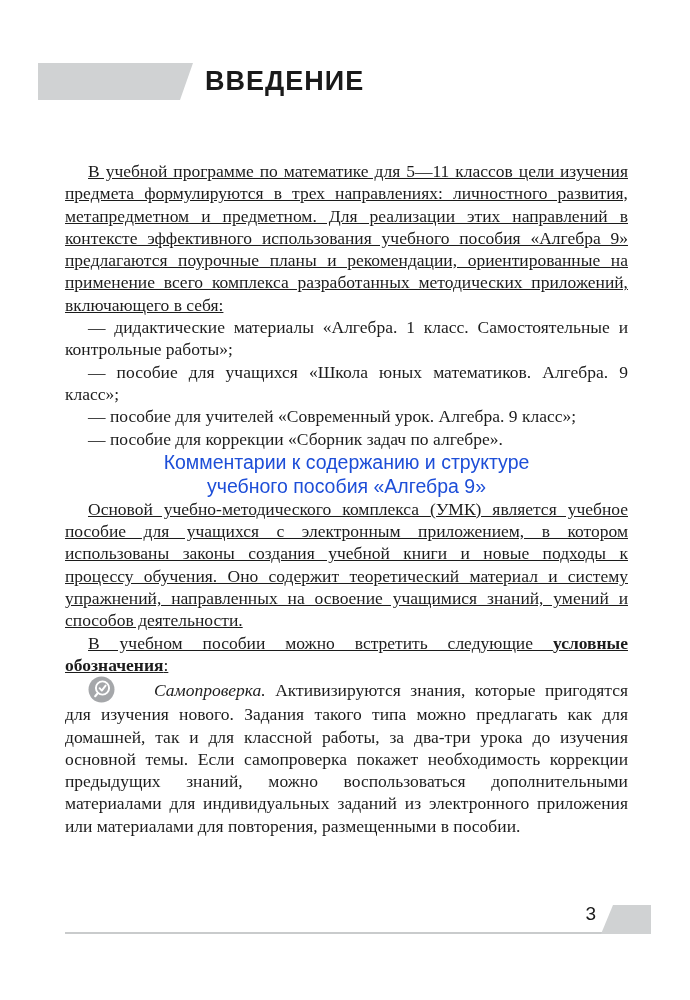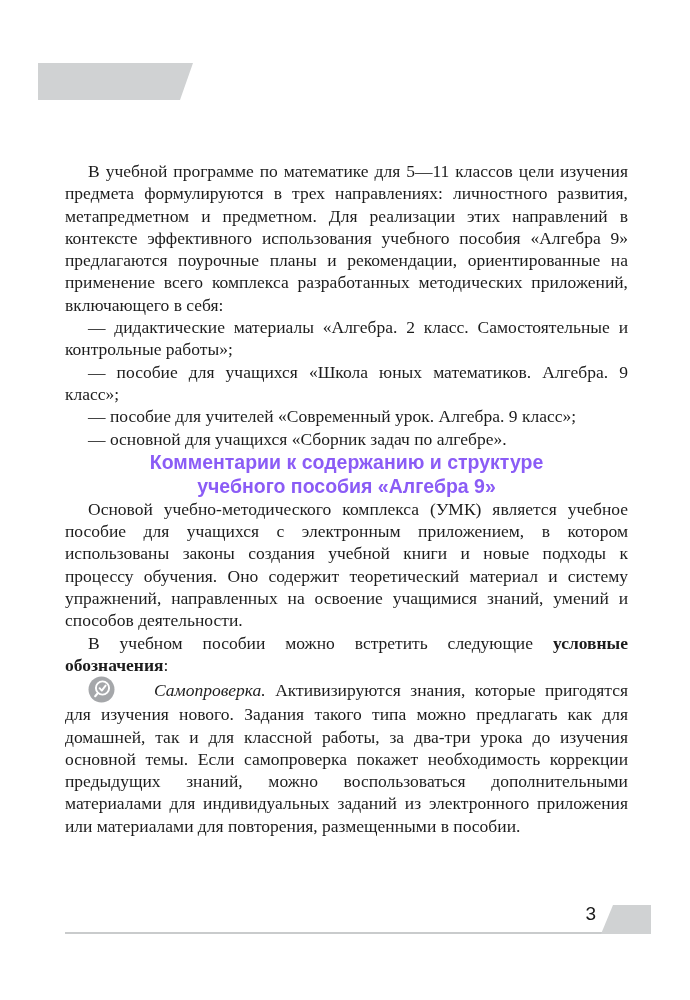--- a/index.html
+++ b/index.html
@@ -27,29 +27,29 @@
   
   .body-text{
     position:absolute;left:65px;top:160px;width:563px;
     font-family:"Liberation Serif",serif;
     font-size:17.5px;line-height:22.3px;
     text-align:justify;
     hyphens:auto;
     color:#1c1c1c;
   }
   .body-text p{margin:0;}
-  .indent{text-indent:23px;}
+  .indent{text-indent:23px;text-decoration:underline;}
   .list-item{text-indent:23px;}
   .section-heading{
     margin:11px 0 13px 0;
     text-align:center;
     font-family:"Liberation Sans",sans-serif;
-    font-weight:bold;
+    font-weight:normal;
     font-size:19.5px;line-height:24px;
-    color:#8b5cf6;
+    color:#1d4ed8;
     text-indent:0;
   }
   .bold{font-weight:bold;}
   .italic{font-style:italic;margin-left:32px;}
   .icon-par{margin-top:0;}
   .selfcheck-icon{
     display:inline-block;
     width:27px;height:27px;
     margin-left:23px;margin-right:7px;
     vertical-align:-7px;
@@ -71,29 +71,30 @@
     background:#d0d2d3;
     clip-path:polygon(12px 0,100% 0,100% 100%,0 100%);
   }
 </style>
 </head>
 <body>
 
 <div class="page">
 
   <div class="header-band"></div>
+  <div class="header-title">ВВЕДЕНИЕ</div>
 
   <div class="body-text">
 
     <p class="indent">В учебной программе по математике для 5—11 классов цели изучения предмета формулируются в трех направлениях: личностного развития, метапредметном и предметном. Для реализации этих направлений в контексте эффективного использования учебного пособия «Алгебра 9» предлагаются поурочные планы и рекомендации, ориентированные на применение всего комплекса разработанных методических приложений, включающего в себя:</p>
 
-    <p class="list-item">— дидактические материалы «Алгебра. 2 класс. Самостоятельные и контрольные работы»;</p>
+    <p class="list-item">— дидактические материалы «Алгебра. 1 класс. Самостоятельные и контрольные работы»;</p>
     <p class="list-item">— пособие для учащихся «Школа юных математиков. Алгебра. 9 класс»;</p>
     <p class="list-item">— пособие для учителей «Современный урок. Алгебра. 9 класс»;</p>
-    <p class="list-item">— основной для учащихся «Сборник задач по алгебре».</p>
+    <p class="list-item">— пособие для коррекции «Сборник задач по алгебре».</p>
 
     <p class="section-heading">
       <span>Комментарии к содержанию и структуре</span><br>
       <span>учебного пособия «Алгебра 9»</span>
     </p>
 
     <p class="indent">Основой учебно-методического комплекса (УМК) является учебное пособие для учащихся с электронным приложением, в котором использованы законы создания учебной книги и новые подходы к процессу обучения. Оно содержит теоретический материал и систему упражнений, направленных на освоение учащимися знаний, умений и способов деятельности.</p>
 
     <p class="indent"><span>В учебном пособии можно встретить следующие </span><span class="bold">условные обозначения</span><span>:</span></p>
 

